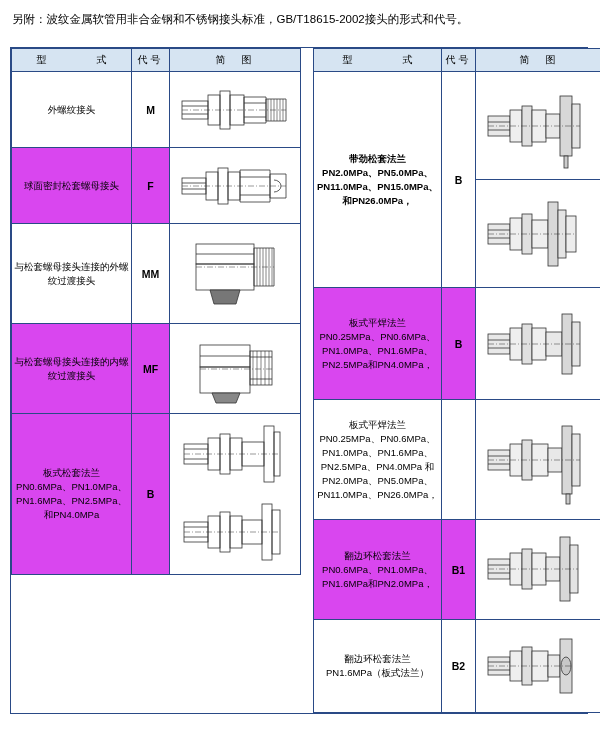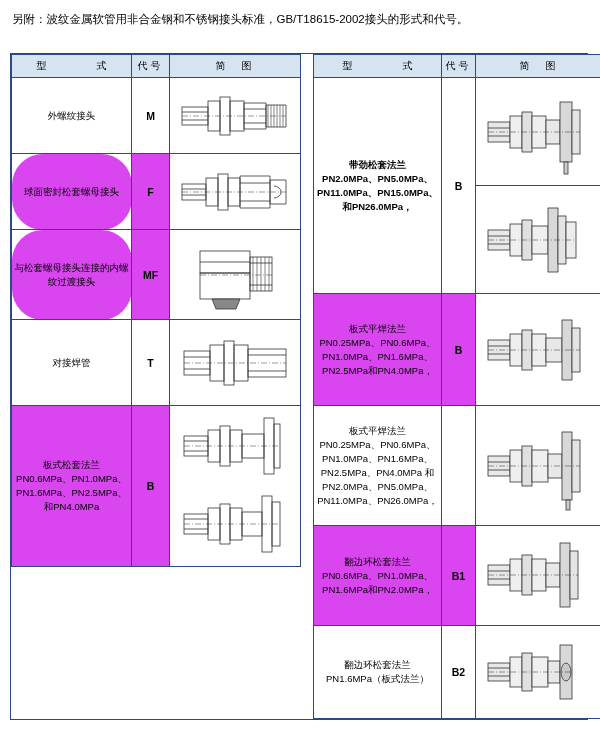--- a/index.html
+++ b/index.html
@@ -17,21 +17,21 @@
   .page {
     position: relative;
     width: 600px;
     height: 740px;
     box-sizing: border-box;
     padding: 0 10px;
   }
   .doc-title {
     font-size: 11.5px;
     line-height: 16px;
-    padding: 11px 2px 26px 2px;
+    padding: 11px 2px 20px 2px;
     letter-spacing: 0px;
     white-space: nowrap;
   }
   .tables-wrap {
     display: flex;
     flex-direction: row;
     align-items: flex-start;
     gap: 12px;
     border: 1px solid #2a4a86;
     width: 578px;
@@ -57,21 +57,21 @@
     font-size: 10px;
     letter-spacing: 3px;
   }
   thead th.h-type { letter-spacing: 10px; text-indent: 10px; }
   .c-type {
     text-align: left;
     padding: 4px 7px;
     line-height: 14px;
     font-size: 9.5px;
   }
-  .c-type.center { text-align: center; border-radius: 31px; }
+  .c-type.center { text-align: center; }
   .c-code {
     font-weight: bold;
     font-size: 10.5px;
   }
   .c-fig {
     background: #ffffff;
     padding: 0;
   }
   .tint { background: #d946ef; }
   .white { background: #ffffff; }
@@ -157,20 +157,44 @@
                 <line x1="66" y1="24" x2="96" y2="24"></line>
                 <line x1="66" y1="42" x2="96" y2="42"></line>
                 <path d="M96 21 L112 21 L112 45 L96 45 Z"></path>
                 <path d="M100 27 a7 6 0 0 1 0 12"></path>
                 <line x1="8" y1="33" x2="112" y2="33" stroke-dasharray="6 2 1 2" stroke-width="0.5"></line>
               </g>
             </svg>
           </td>
         </tr>
 
+        <tr style="height:100px;">
+          <td class="c-type center white">与松套螺母接头连接的外螺纹过渡接头</td>
+          <td class="c-code white">MM</td>
+          <td class="c-fig">
+            <svg class="fig" width="122" height="88" viewBox="0 0 122 88">
+              <g stroke="#333" fill="none" stroke-width="0.8">
+                <rect x="22" y="14" width="58" height="20"></rect>
+                <rect x="22" y="34" width="58" height="26"></rect>
+                <line x1="22" y1="24" x2="80" y2="24"></line>
+                <path d="M80 18 L100 18 L100 56 L80 56 Z"></path>
+                <g stroke-width="0.6">
+                  <line x1="83" y1="18" x2="83" y2="56"></line>
+                  <line x1="86" y1="18" x2="86" y2="56"></line>
+                  <line x1="89" y1="18" x2="89" y2="56"></line>
+                  <line x1="92" y1="18" x2="92" y2="56"></line>
+                  <line x1="95" y1="18" x2="95" y2="56"></line>
+                  <line x1="98" y1="18" x2="98" y2="56"></line>
+                </g>
+                <path d="M36 60 L66 60 L62 74 L40 74 Z" fill="#777" stroke="#333"></path>
+                <line x1="22" y1="37" x2="100" y2="37" stroke-dasharray="6 2 1 2" stroke-width="0.5"></line>
+              </g>
+            </svg>
+          </td>
+        </tr>
 
         <tr style="height:90px;">
           <td class="c-type center tint">与松套螺母接头连接的内螺纹过渡接头</td>
           <td class="c-code tint">MF</td>
           <td class="c-fig">
             <svg class="fig" width="122" height="80" viewBox="0 0 122 80">
               <g stroke="#333" fill="none" stroke-width="0.8">
                 <rect x="26" y="16" width="50" height="22"></rect>
                 <rect x="26" y="38" width="50" height="26"></rect>
                 <line x1="26" y1="27" x2="76" y2="27"></line>
@@ -184,40 +208,20 @@
                   <line x1="91" y1="22" x2="91" y2="56"></line>
                   <line x1="95" y1="22" x2="95" y2="56"></line>
                 </g>
                 <path d="M38 64 L66 64 L62 74 L42 74 Z" fill="#888" stroke="#333"></path>
                 <line x1="26" y1="40" x2="98" y2="40" stroke-dasharray="6 2 1 2" stroke-width="0.5"></line>
               </g>
             </svg>
           </td>
         </tr>
 
-        <tr style="height:86px;">
-          <td class="c-type center white">对接焊管</td>
-          <td class="c-code white">T</td>
-          <td class="c-fig">
-            <svg class="fig" width="122" height="76" viewBox="0 0 122 76">
-              <g stroke="#333" fill="none" stroke-width="0.8">
-                <rect x="10" y="26" width="26" height="24"></rect>
-                <line x1="10" y1="32" x2="36" y2="32"></line>
-                <line x1="10" y1="44" x2="36" y2="44"></line>
-                <rect x="36" y="20" width="14" height="36"></rect>
-                <rect x="50" y="16" width="10" height="44"></rect>
-                <rect x="60" y="20" width="14" height="36"></rect>
-                <rect x="74" y="24" width="38" height="28"></rect>
-                <line x1="74" y1="30" x2="112" y2="30"></line>
-                <line x1="74" y1="46" x2="112" y2="46"></line>
-                <line x1="10" y1="38" x2="112" y2="38" stroke-dasharray="6 2 1 2" stroke-width="0.5"></line>
-              </g>
-            </svg>
-          </td>
-        </tr>
 
         <tr style="height:153px;padding-left:28px;">
           <td class="c-type tint" style="white-space:pre-line;">板式松套法兰
 PN0.6MPa、PN1.0MPa、
 PN1.6MPa、PN2.5MPa、
 和PN4.0MPa</td>
           <td class="c-code tint">B</td>
           <td class="c-fig">
             <svg class="fig" width="122" height="160" viewBox="0 0 122 160">
               <g stroke="#333" fill="none" stroke-width="0.8">

